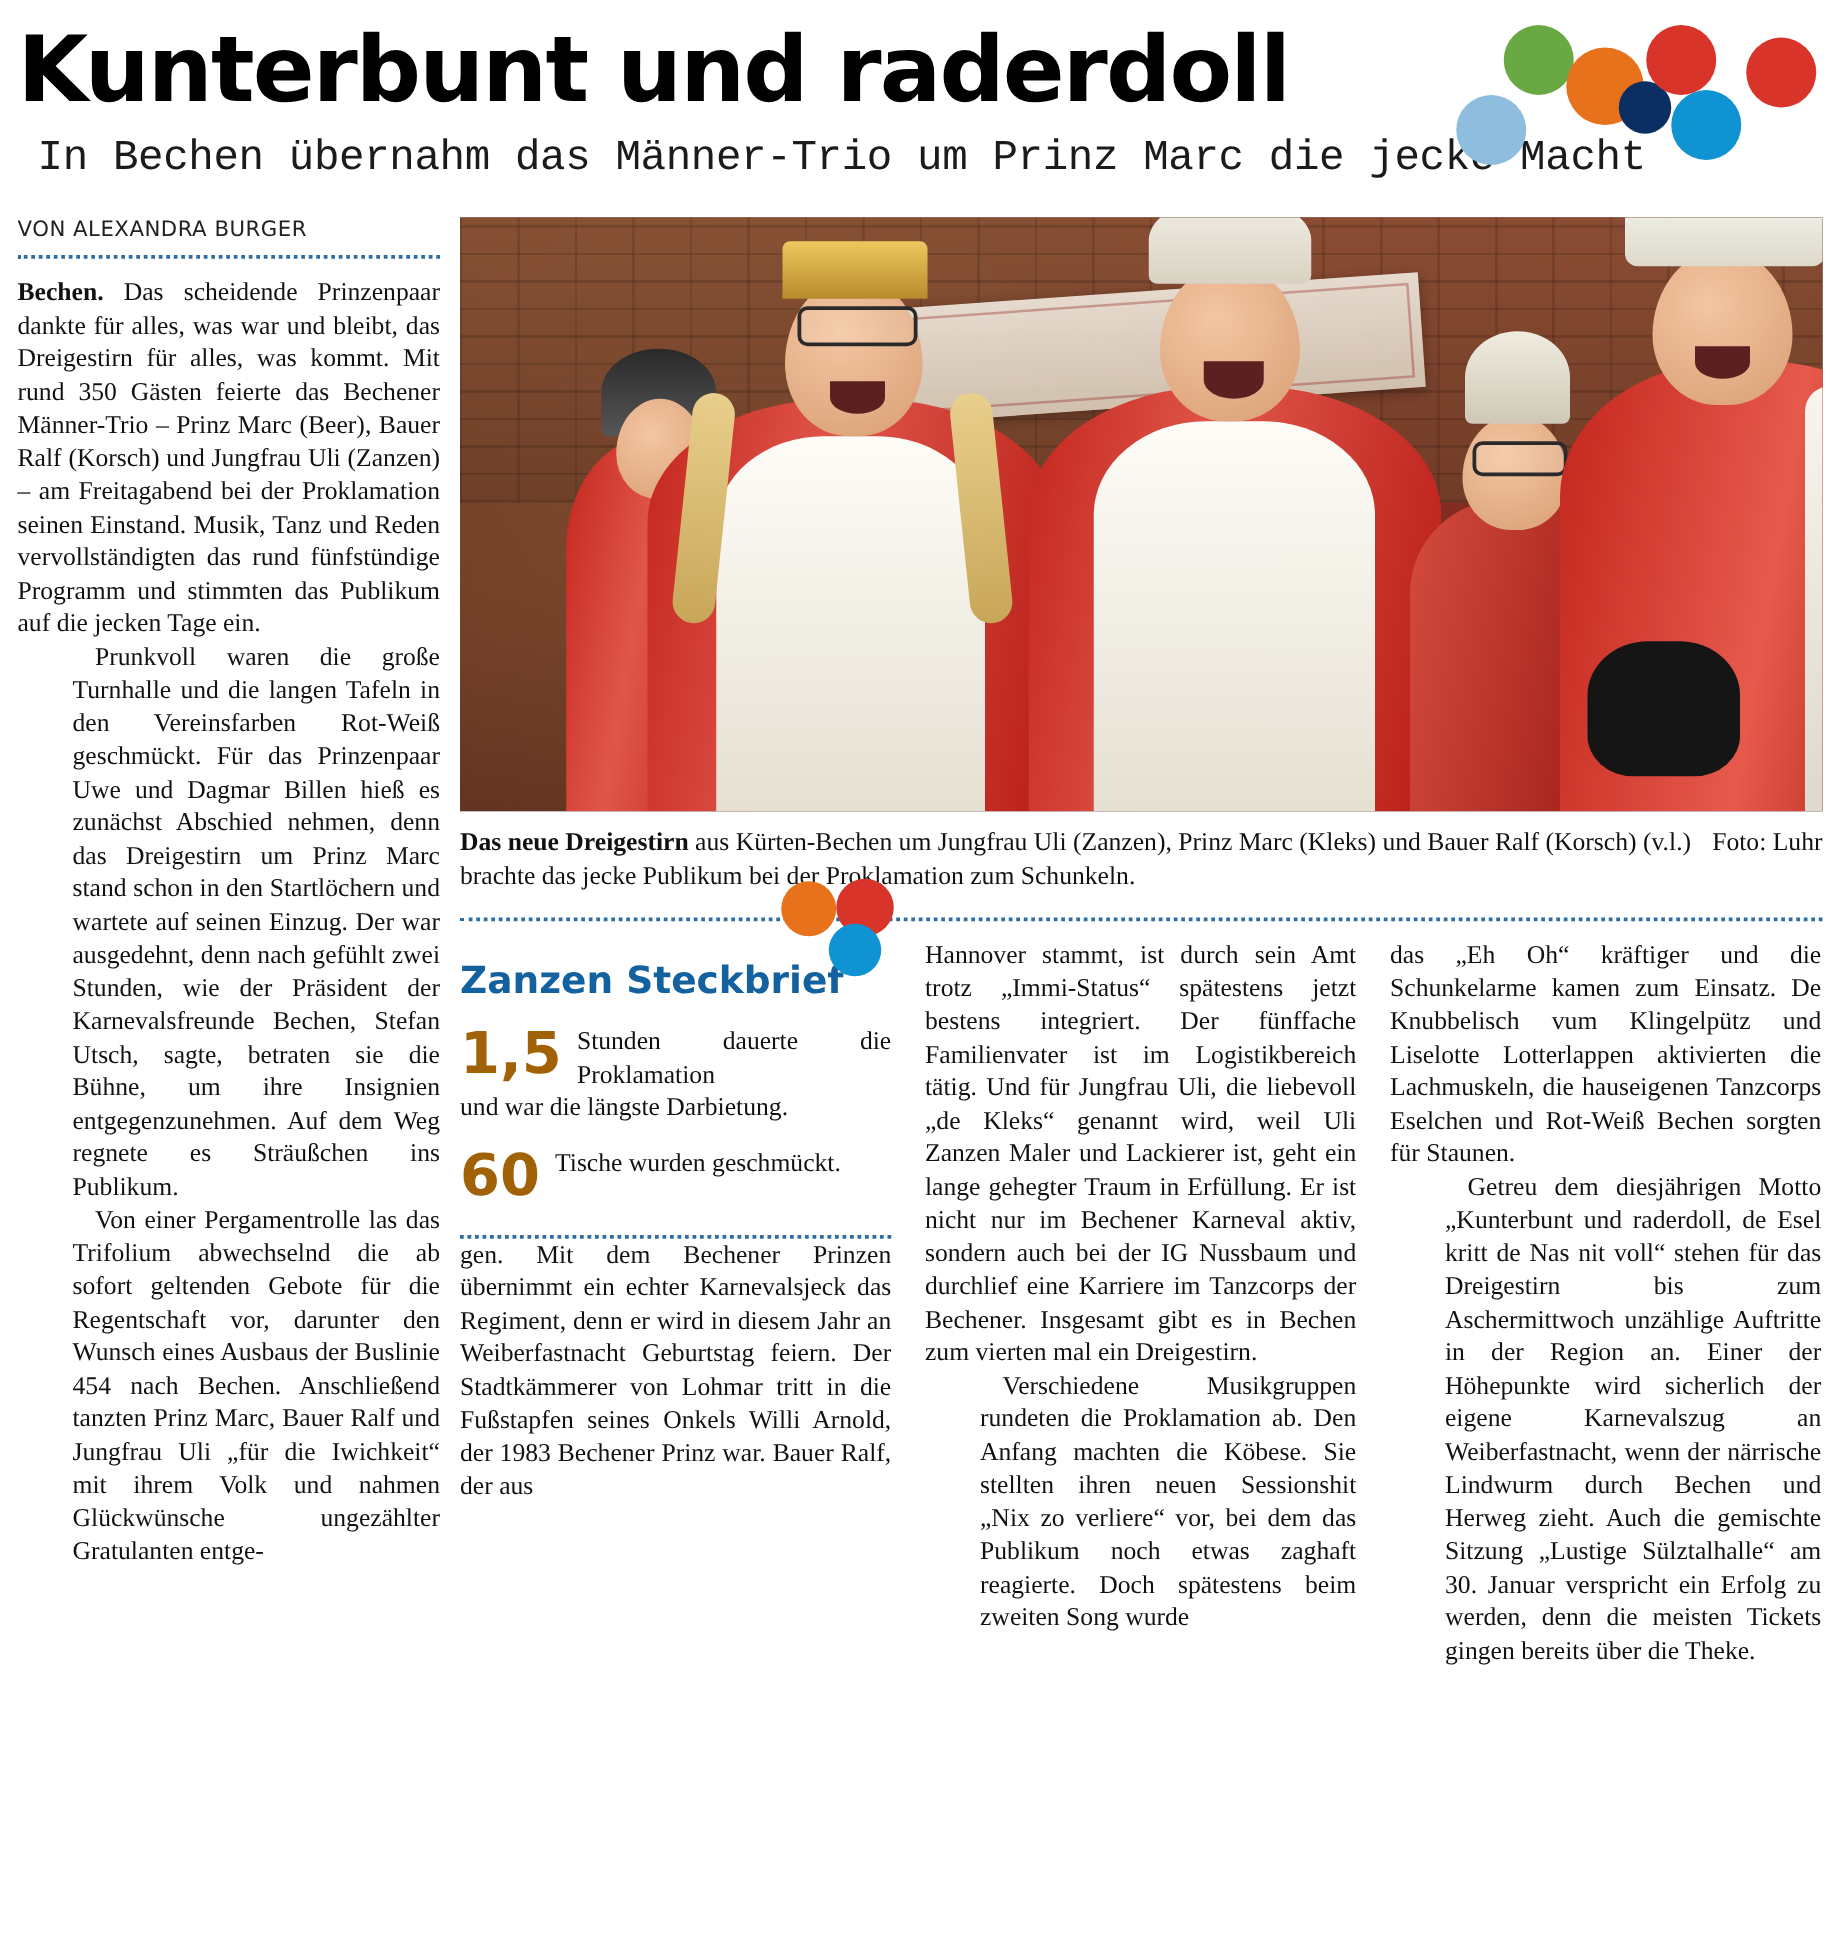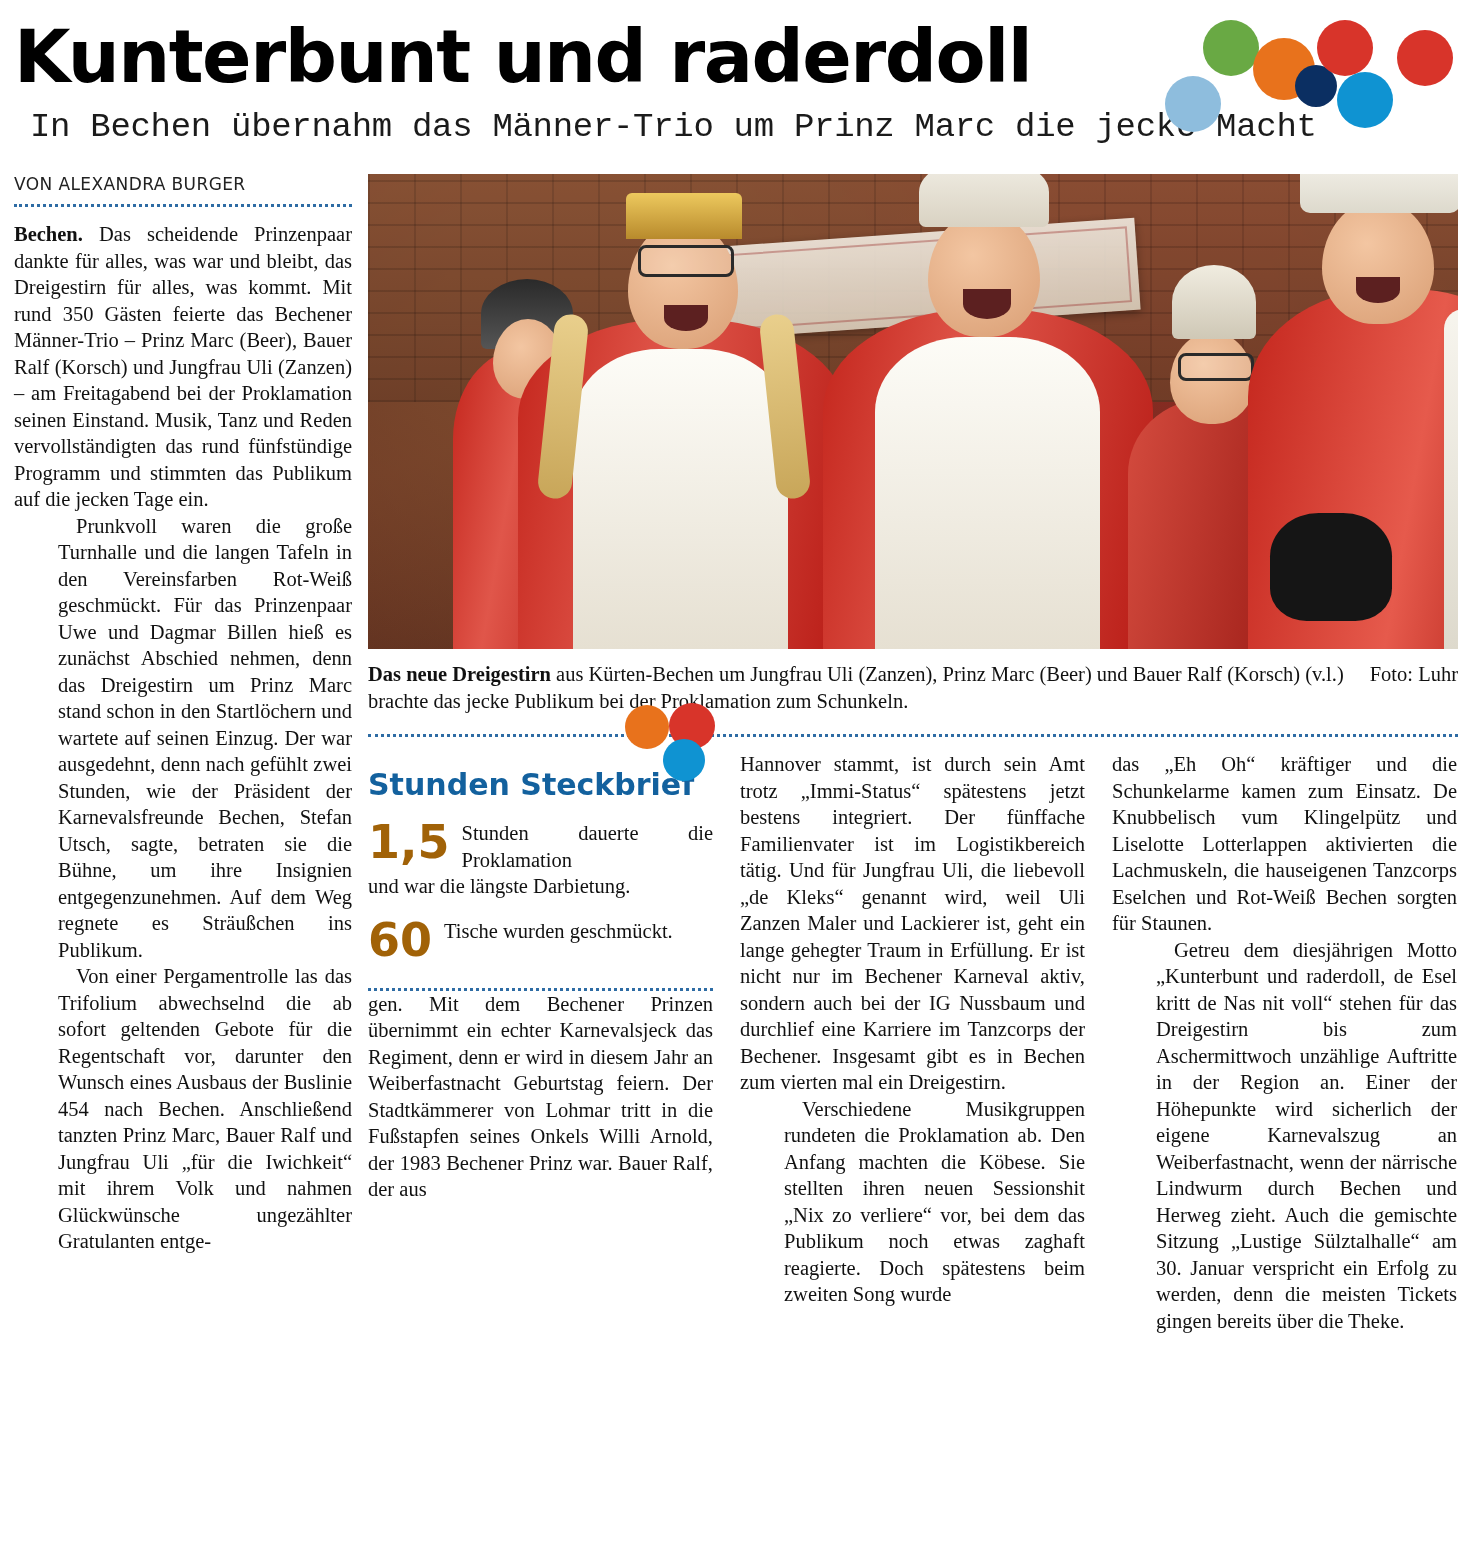--- a/index.html
+++ b/index.html
@@ -338,31 +338,31 @@
           <div class="fur" style="left:196px; bottom:0; width:104px; height:340px; border-radius:20px 20px 0 0;"></div>
           <div class="face" style="left:74px; bottom:325px; width:112px; height:124px;"></div>
           <div class="mouth" style="left:108px; bottom:346px; width:44px; height:26px;"></div>
           <div class="fur" style="left:52px; bottom:436px; width:160px; height:62px;"></div>
           <div class="glove" style="left:22px; bottom:28px; width:122px; height:108px;"></div>
         </div>
       </div>
 
       <div class="caption">
         <span class="credit">Foto: Luhr</span>
-        <b>Das neue Dreigestirn</b><span> aus Kürten-Bechen um Jungfrau Uli (Zanzen), Prinz Marc (Beer) und Bauer Ralf (Korsch) (v.l.) brachte das jecke Publikum bei der Proklamation zum Schunkeln.</span>
+        <b>Das neue Dreigestirn</b><span> aus Kürten-Bechen um Jungfrau Uli (Zanzen), Prinz Marc (Kleks) und Bauer Ralf (Korsch) (v.l.) brachte das jecke Publikum bei der Proklamation zum Schunkeln.</span>
       </div>
     </div>
 
     <div class="lower">
       <div class="dotrule"></div>
       <div class="lower-cols">
 
         <div class="lcol">
           <div class="steckbrief-head">
-            <span>Stunden Steckbrief</span>
+            <span>Zanzen Steckbrief</span>
             <span class="sb-dots">
               <span style="left:18px; top:-18px; width:44px; height:44px; background:#e8721c;"></span>
               <span style="left:62px; top:-20px; width:46px; height:46px; background:#d8342a;"></span>
               <span style="left:56px; top:16px; width:42px; height:42px; background:#0f93d2;"></span>
             </span>
           </div>
 
           <div class="fact-wrap">
             <div class="fact">
               <div class="num">1,5</div>

